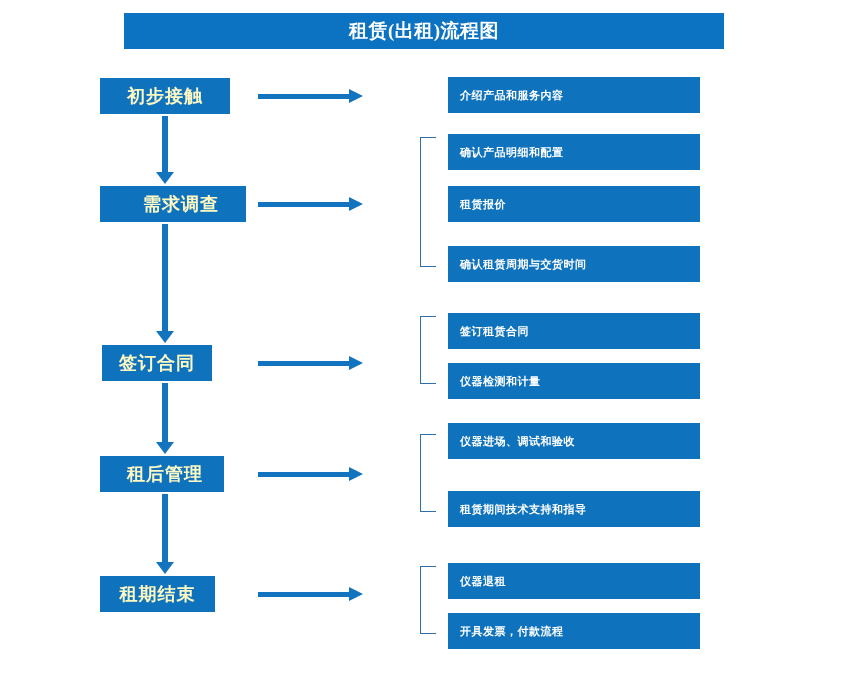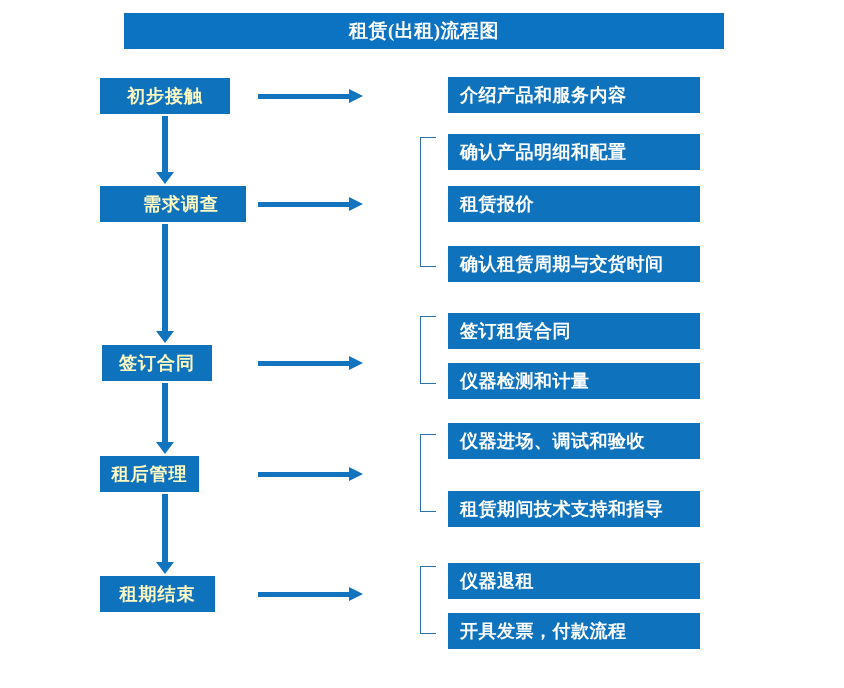--- a/index.html
+++ b/index.html
@@ -54,21 +54,21 @@
   
   .detail-box {
     position: absolute;
     left: 448px;
     width: 252px;
     height: 36px;
     background: #0f72bd;
     color: #ffffff;
     display: flex;
     align-items: center;
-    font-size: 18px;
+    font-size: 11px;
     font-weight: bold;
     padding-left: 12px;
     box-sizing: border-box;
     letter-spacing: 0.5px;
   }
 
   
   .h-arrow {
     position: absolute;
     height: 14px;
@@ -136,21 +136,21 @@
   <div id="stage-layer">
       <div class="stage-box" style="left: 100px; top: 78px; width: 130px;">
         <span>初步接触</span>
       </div>
       <div class="stage-box" style="left: 100px; top: 186px; width: 130px; padding-left: 16px;">
         <span>需求调查</span>
       </div>
       <div class="stage-box" style="left: 102px; top: 345px; width: 110px;">
         <span>签订合同</span>
       </div>
-      <div class="stage-box" style="left: 100px; top: 456px; width: 99px;">
+      <div class="stage-box" style="left: 100px; top: 456px; width: 118px; padding-left: 6px;">
         <span>租后管理</span>
       </div>
       <div class="stage-box" style="left: 100px; top: 576px; width: 115px;">
         <span>租期结束</span>
       </div>
     </div>
   <div id="detail-layer">
       <div class="detail-box" style="top: 77px;">
         <span>介绍产品和服务内容</span>
       </div>

